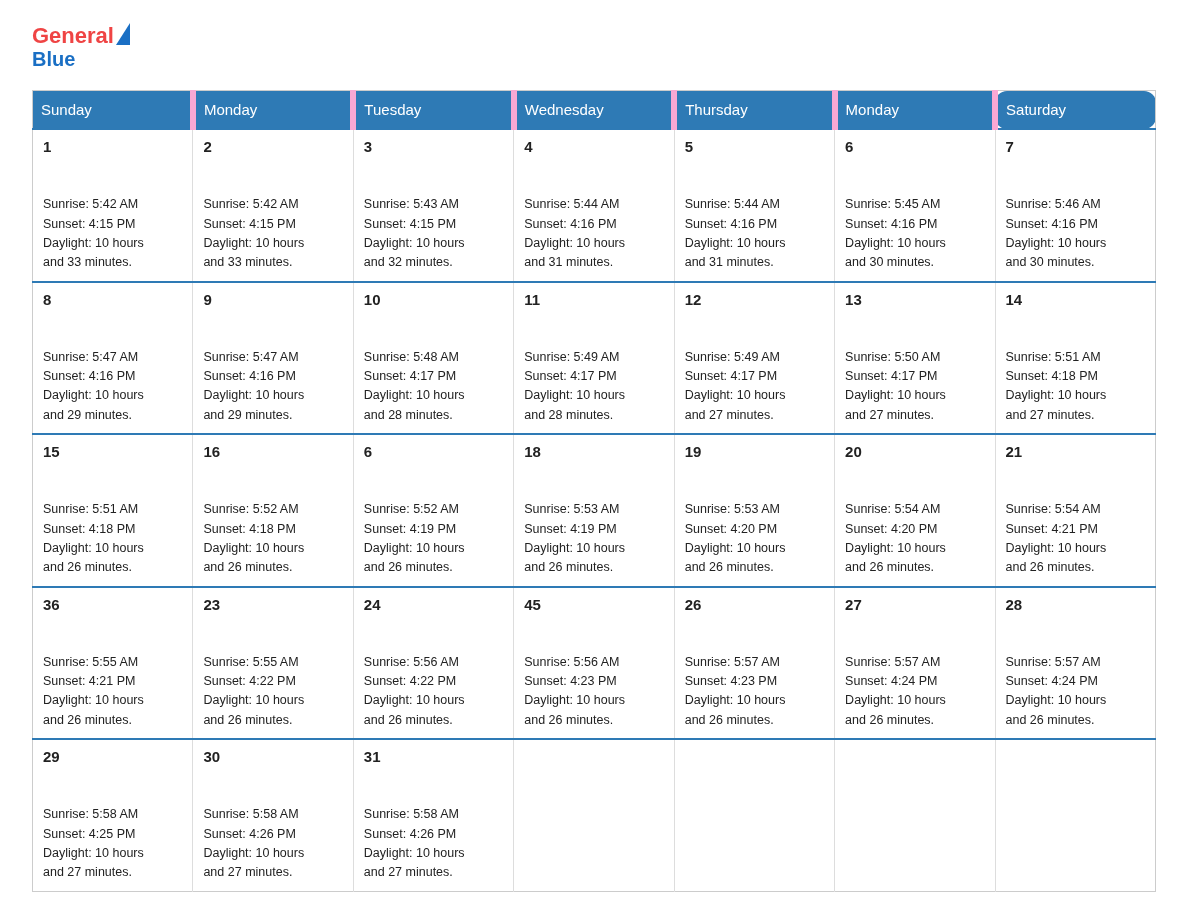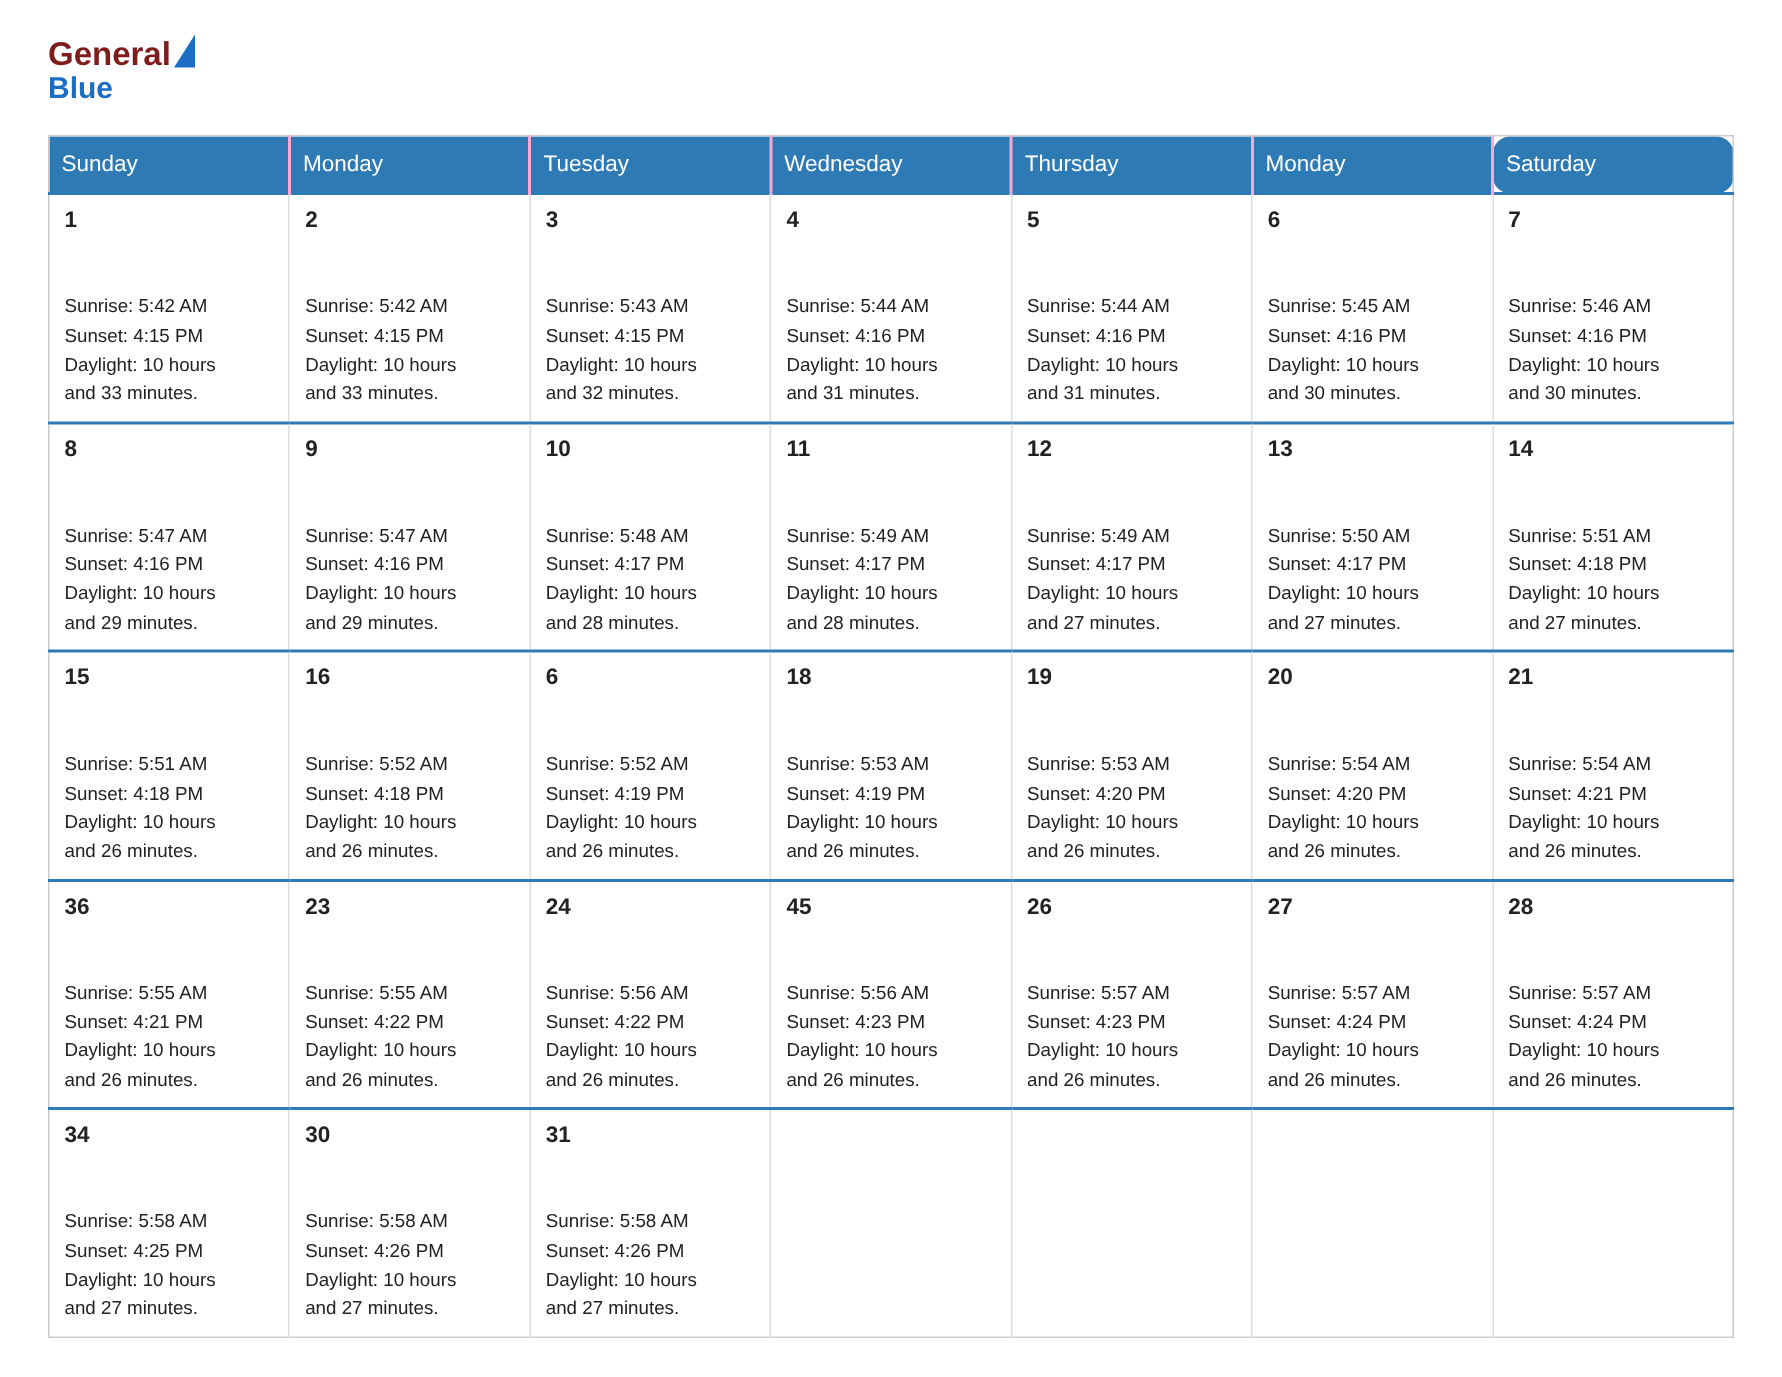--- a/index.html
+++ b/index.html
@@ -17,21 +17,21 @@
       margin-bottom: 20px;
     }
     .logo {
       display: flex;
       align-items: center;
       gap: 4px;
     }
     .logo-text-general {
       font-size: 22px;
       font-weight: bold;
-      color: #7f1d1d;
+      color: #ef4444;
     }
     .logo-text-blue {
       font-size: 20px;
       font-weight: bold;
       color: #1a6fc4;
     }
     .logo-triangle {
       width: 0;
       height: 0;
       border-left: 14px solid transparent;
@@ -59,21 +59,21 @@
       border-collapse: collapse;
       border: 1px solid #ccc;
     }
     .calendar thead tr th {
       background-color: #2e7ab5;
       color: #fff;
       padding: 10px 8px;
       text-align: left;
       font-size: 15px;
       font-weight: normal;
-      border-right: 2px solid #f9a8d4;
+      border-right: 6px solid #f9a8d4;
     }
     .calendar thead tr th:last-child {
       border-right: none;
       border-radius: 12px;
     }
     .calendar tbody tr td {
       vertical-align: top;
       padding: 8px 10px;
       border-top: 2px solid #2e7ab5;
       border-right: 1px solid #ddd;
@@ -248,21 +248,21 @@
           <span class="day-number">27</span>
 <div class="day-info">Sunrise: 5:57 AM<br>Sunset: 4:24 PM<br>Daylight: 10 hours<br>and 26 minutes.</div>
         </td>
         <td>
           <span class="day-number">28</span>
 <div class="day-info">Sunrise: 5:57 AM<br>Sunset: 4:24 PM<br>Daylight: 10 hours<br>and 26 minutes.</div>
         </td>
       </tr>
       <tr>
         <td>
-          <span class="day-number">34</span>
+          <span class="day-number">29</span>
 <div class="day-info">Sunrise: 5:58 AM<br>Sunset: 4:25 PM<br>Daylight: 10 hours<br>and 27 minutes.</div>
         </td>
         <td>
           <span class="day-number">30</span>
 <div class="day-info">Sunrise: 5:58 AM<br>Sunset: 4:26 PM<br>Daylight: 10 hours<br>and 27 minutes.</div>
         </td>
         <td>
           <span class="day-number">31</span>
 <div class="day-info">Sunrise: 5:58 AM<br>Sunset: 4:26 PM<br>Daylight: 10 hours<br>and 27 minutes.</div>
         </td>

